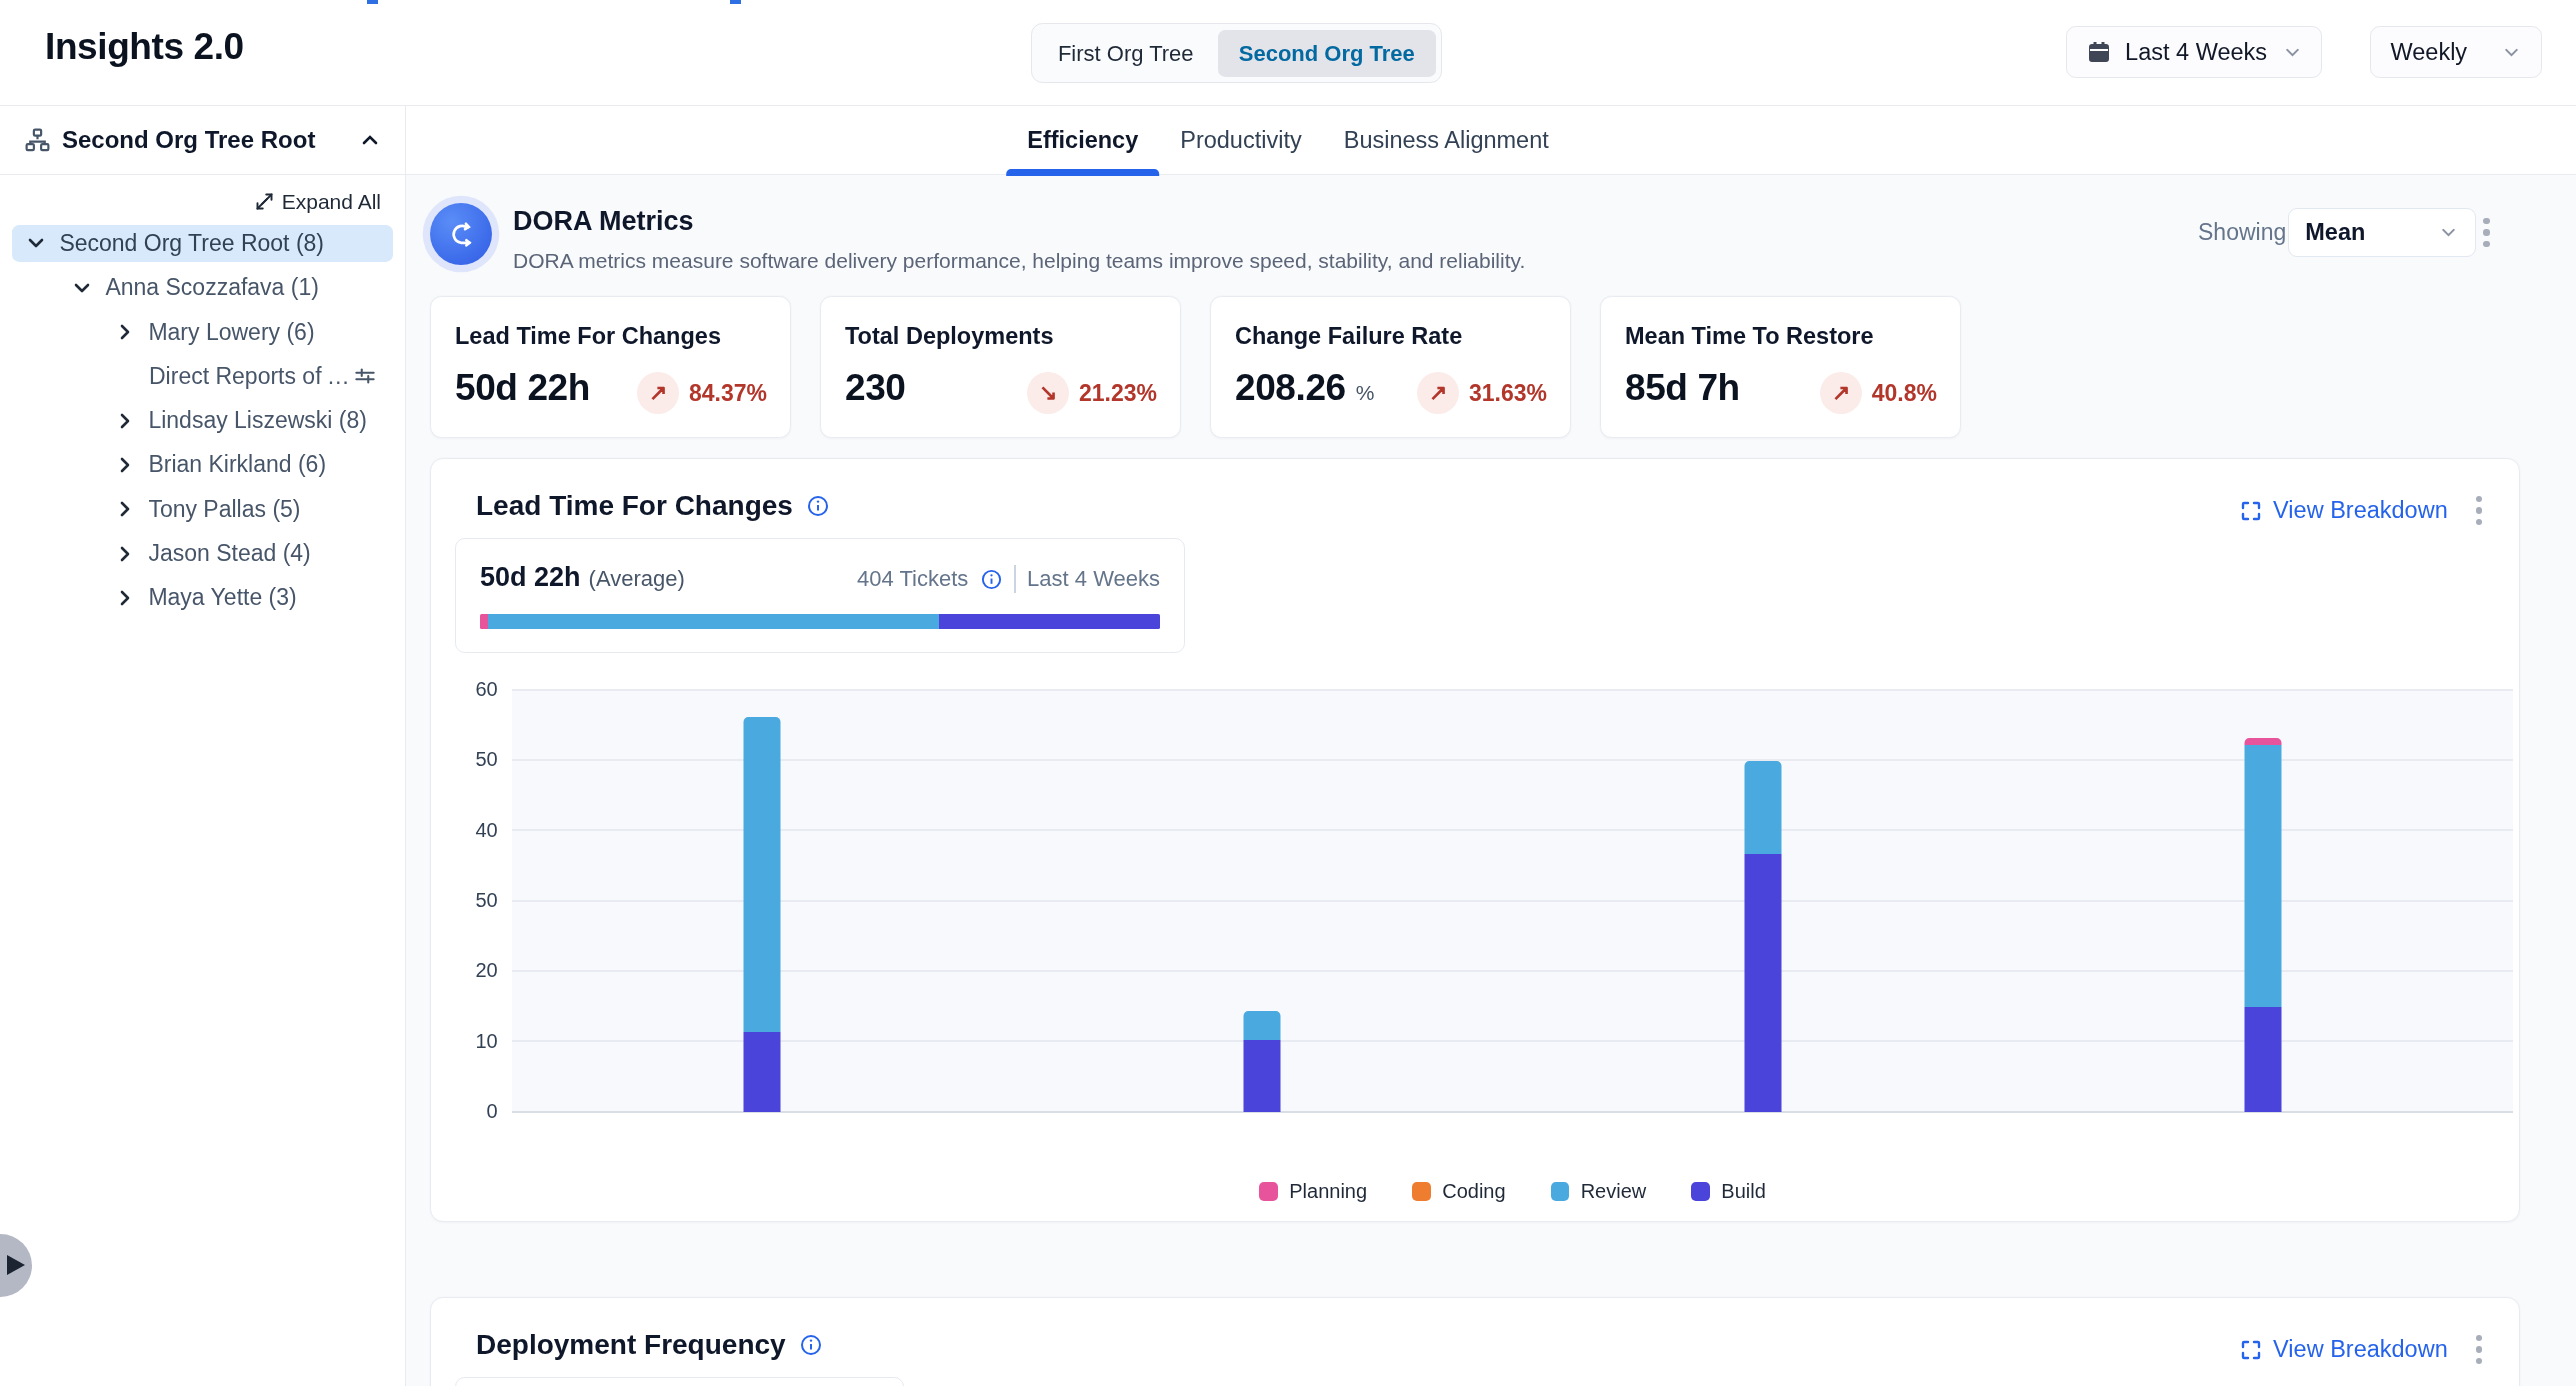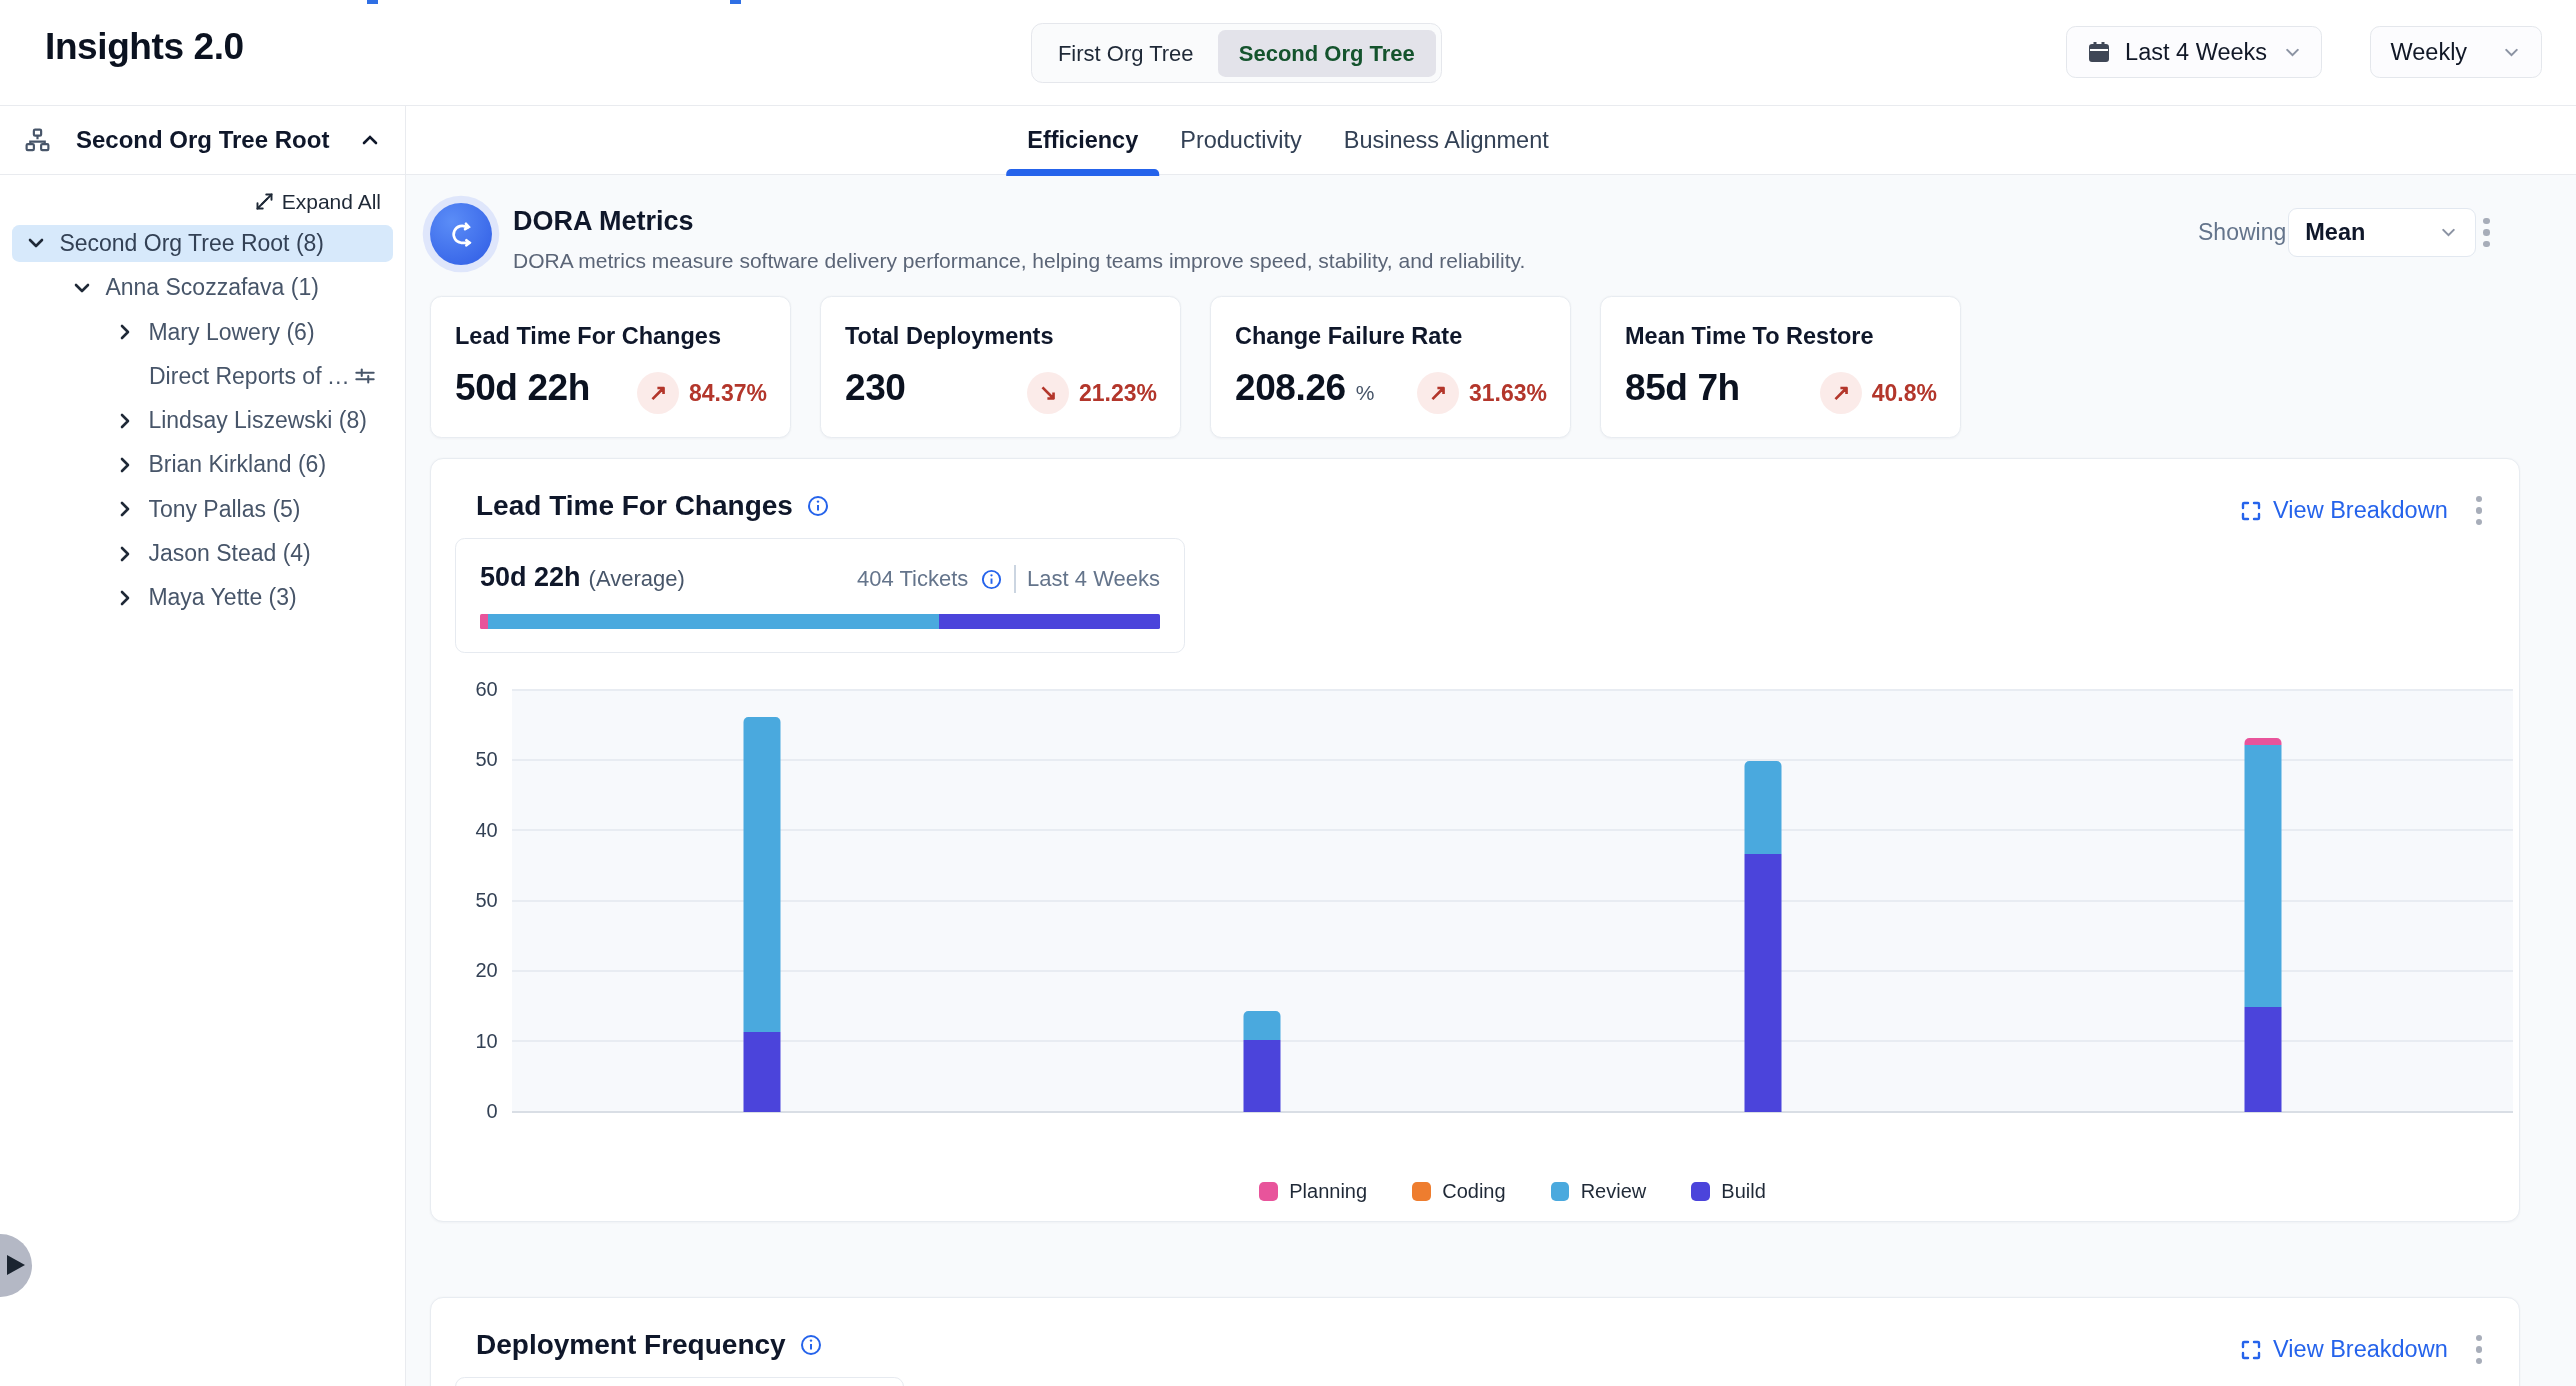--- a/index.html
+++ b/index.html
@@ -6,31 +6,31 @@
   html,body { width:2576px; height:1386px; overflow:hidden; }
   body { font-family:"Liberation Sans", sans-serif; background:#fff; position:relative; color:#0f172a; }
 
   
   .app-header { position:absolute; left:0; top:0; width:2576px; height:106px; background:#fff; border-bottom:1.6px solid #e9ebef; z-index:5; }
   .app-title { position:absolute; left:45px; top:26px; font-size:37px; font-weight:700; letter-spacing:-0.4px; color:#0b1220; }
   .top-fragment { position:absolute; top:0; height:4px; width:11.4px; background:#2f6fe4; }
 
   .org-toggle { position:absolute; left:1031px; top:23px; height:60px; display:flex; align-items:center; gap:3.2px; background:#fafbfc; border:1.6px solid #e5e7ec; border-radius:11.4px; padding:4.9px; }
   .org-toggle .opt { font-size:22px; color:#1f2937; padding:0 21px; height:47px; line-height:47px; border-radius:7.3px; cursor:pointer; white-space:nowrap; }
-  .org-toggle .opt.active { background:#e3e3ea; font-weight:700; color:#14532d; }
+  .org-toggle .opt.active { background:#e3e3ea; font-weight:700; color:#0369a1; }
 
   .hdr-select { position:absolute; top:26px; height:52px; background:#fcfcfe; border:1.6px solid #e4e7ec; border-radius:9.7px; display:flex; align-items:center; padding:0 19.5px; gap:14.6px; }
   .hdr-select .lbl { font-size:23.5px; color:#111827; font-weight:500; white-space:nowrap; }
   .sel-period { left:2066px; width:256px; }
   .sel-gran   { left:2370px; width:172px; }
   .chev-down-sm { width:21px; height:21px; flex:none; margin-left:auto; }
 
   
   .sidebar { position:absolute; left:0; top:106px; width:406px; height:1281px; background:#fff; border-right:1.6px solid #e9ebef; z-index:4; }
-  .sb-head { position:relative; height:69px; border-bottom:1.6px solid #e9ebef; display:flex; align-items:center; padding:0 23px; gap:24px; }
+  .sb-head { position:relative; height:69px; border-bottom:1.6px solid #e9ebef; display:flex; align-items:center; padding:0 23px; gap:10px; }
   .sb-head .ttl { font-size:24px; font-weight:700; color:#0f172a; flex:1; white-space:nowrap; }
   .search-wrap { position:relative; margin:21px 23px 0 23px; }
   .search-input { width:100%; height:47px; border:1.6px solid #e2e8f0; border-radius:9.7px; font-size:22px; color:#334155; padding:0 16px 0 54px; outline:none; background:#fff; font-family:"Liberation Sans",sans-serif; }
   .search-input::placeholder { color:#94a3b8; }
   .search-ic { position:absolute; left:16px; top:11.4px; }
   .expand-row { display:flex; justify-content:flex-end; padding:14.6px 24px 4.9px 0; }
   .expand-link { display:flex; align-items:center; gap:6.5px; font-size:21px; color:#1f2937; cursor:pointer; }
   .tree { padding:6.5px 12px 0 12px; }
   .tree-row { position:relative; height:37px; margin-bottom:7.3px; display:flex; align-items:center; border-radius:7.3px; font-size:23px; color:#475569; cursor:pointer; }
   .tree-row.selected { background:#d7e9fb; color:#334155; }

